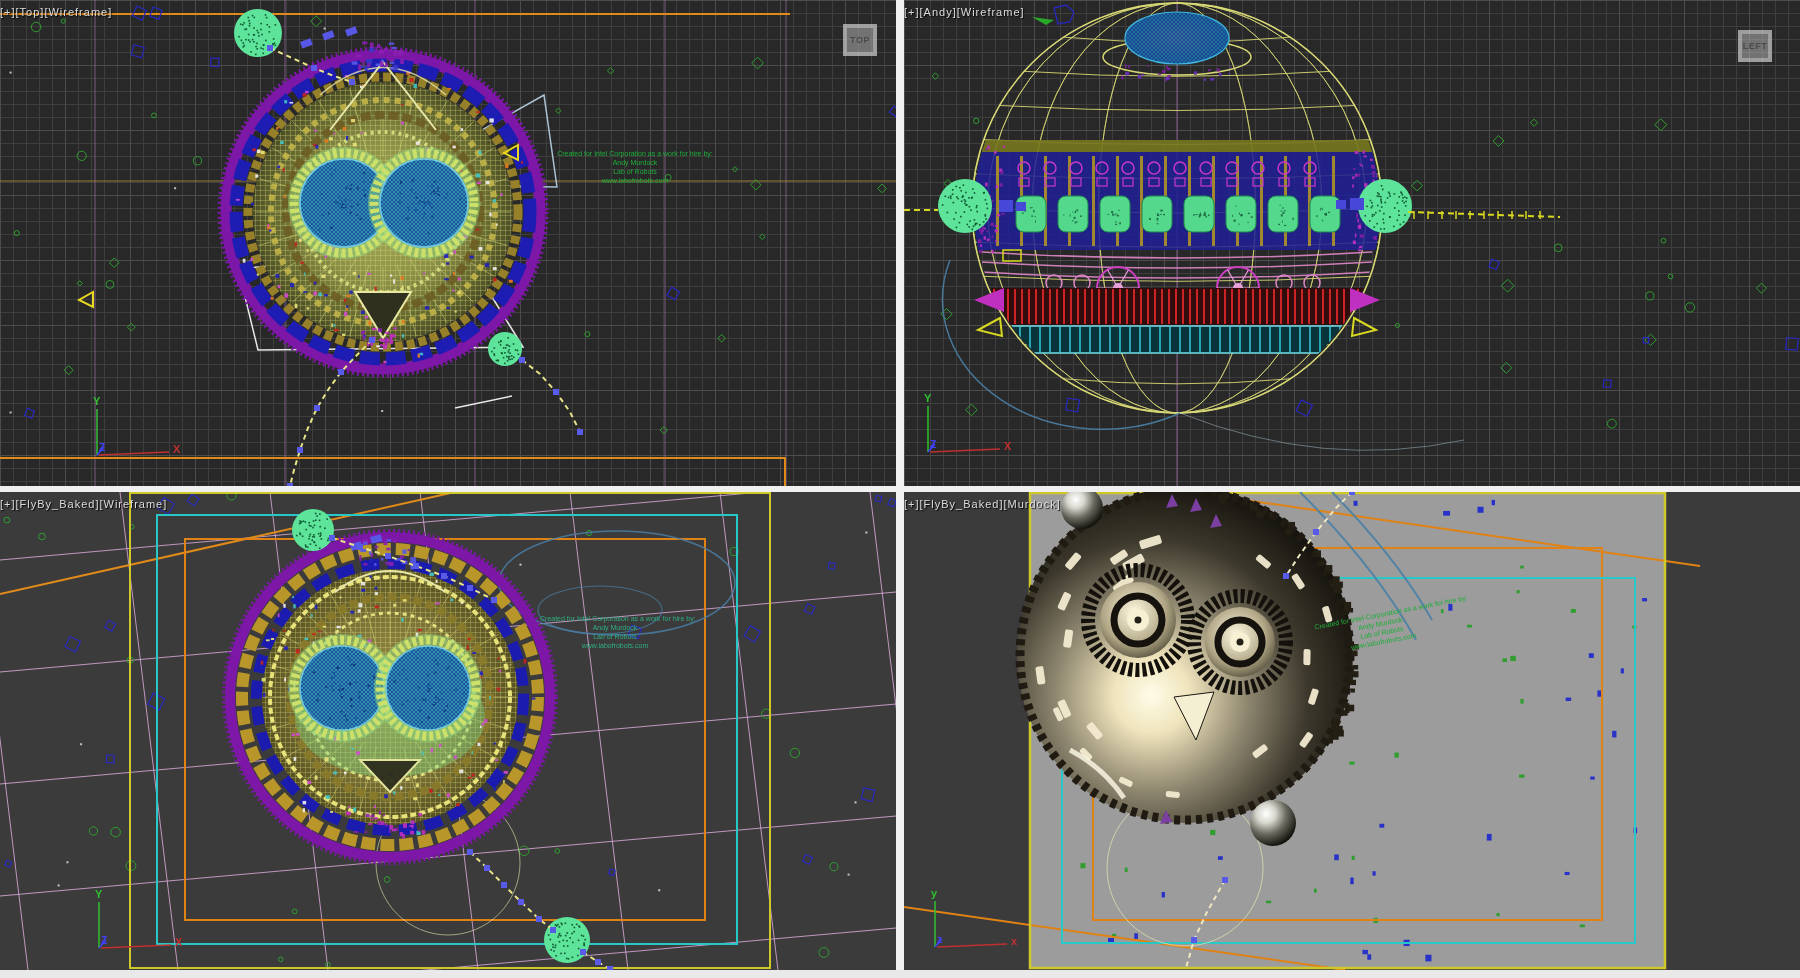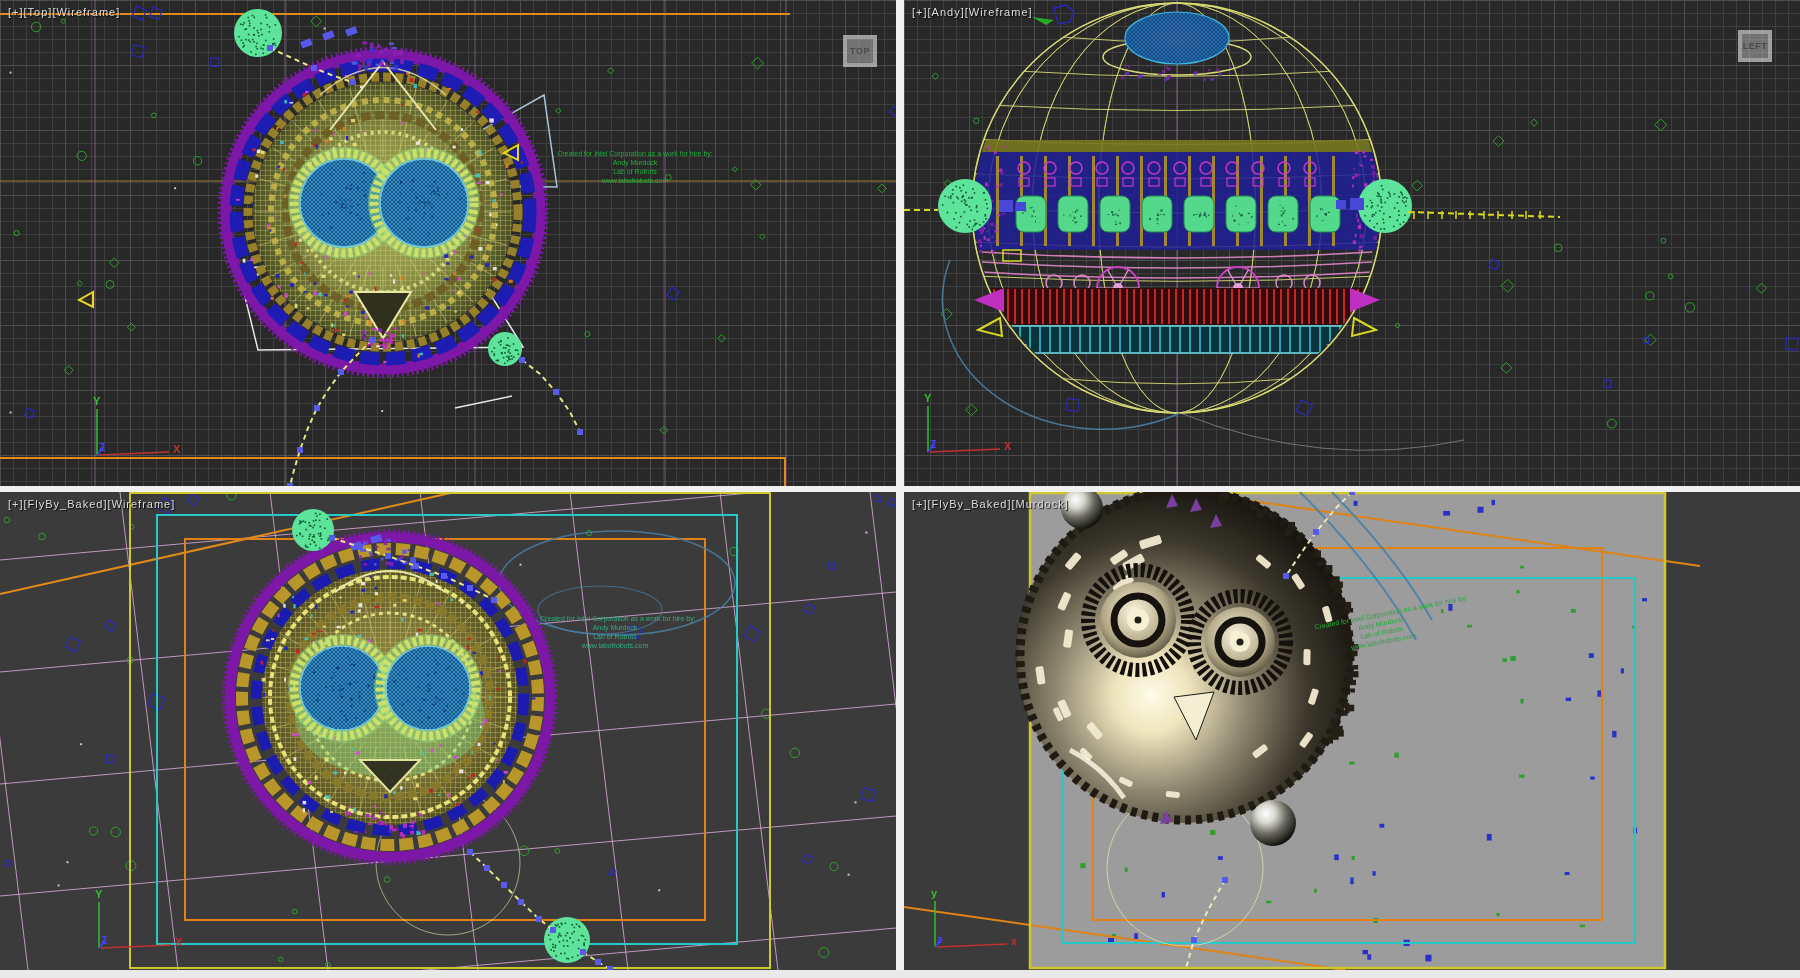--- a/index.html
+++ b/index.html
@@ -7,21 +7,21 @@
           font-family:"Liberation Sans",sans-serif;}
   .vp{position:absolute;overflow:hidden;}
   .grid-bg{background-color:#282828;
     background-image:
       linear-gradient(#4d4d4d 1px,transparent 1px),
       linear-gradient(90deg,#4d4d4d 1px,transparent 1px),
       linear-gradient(#3e3e3e 1px,transparent 1px),
       linear-gradient(90deg,#3e3e3e 1px,transparent 1px);
     background-size:65px 65px,65px 65px,13px 13px,13px 13px;}
   .flat-bg{background:#3b3b3b;}
-  .vp-label{position:absolute;top:6px;left:8px;z-index:30;font-size:11px;letter-spacing:1px;
+  .vp-label{position:absolute;top:6px;left:0;z-index:30;font-size:11px;letter-spacing:1px;
     color:#dcdcdc;text-shadow:1px 1px 1px rgba(0,0,0,.9);cursor:default;white-space:pre;}
   .vp svg{position:absolute;left:0;top:0;}
   .viewcube{position:absolute;z-index:25;width:34px;height:32px;background:rgba(175,175,175,.55);
     box-shadow:inset 0 0 0 4px rgba(225,225,225,.4);display:flex;align-items:center;justify-content:center;
     font-size:9px;font-weight:bold;color:#4a4a4a;letter-spacing:.5px;}
   .wm{position:absolute;z-index:20;font-size:7px;line-height:9px;text-align:center;white-space:nowrap;}
   .wm div{white-space:nowrap;}
   .divider-v{position:absolute;left:896px;top:0;width:8px;height:978px;background:#f0f0f0;z-index:40;cursor:col-resize;}
   .divider-h{position:absolute;left:0;top:486px;width:1800px;height:6px;background:#f0f0f0;z-index:40;cursor:row-resize;}
   .bottom-strip{position:absolute;left:0;top:970px;width:1800px;height:8px;background:#e9e9e9;z-index:45;}
@@ -558,21 +558,21 @@
         <path d="M518,145 l-14,8 l14,7 Z" fill="none" stroke="#e8d820" stroke-width="2"></path>
         <path d="M93,292 l-14,8 l14,7 Z" fill="none" stroke="#e8d820" stroke-width="2"></path>
         <line x1="97" y1="455" x2="97" y2="409" stroke="#30c030" stroke-width="1.5"></line>
         <line x1="99" y1="455" x2="169" y2="452" stroke="#c03030" stroke-width="1.5"></line>
         <line x1="97" y1="455" x2="104" y2="447" stroke="#4040ff" stroke-width="1.5"></line>
         <text x="93" y="405" fill="#30c030" font-size="11" font-weight="bold">Y</text>
         <text x="173" y="453" fill="#c03030" font-size="11" font-weight="bold">X</text>
         <text x="99" y="451" fill="#4040ff" font-size="10" font-weight="bold">Z</text>
       </svg>
     <span class="vp-label">[+][Top][Wireframe]</span>
-    <div class="viewcube" style="left:843px;top:35px;text-align:center;">TOP</div>
+    <div class="viewcube" style="left:843px;top:24px;text-align:center;">TOP</div>
     <div class="wm" style="left:555px;top:149px;width:160px;color:#1fae3a;">
       <div>Created for Intel Corporation as a work for hire by:</div>
       <div>Andy Murdock</div>
       <div>Lab of Robots</div>
       <div>www.labofrobots.com</div>
     </div>
   </div>
 
   <div class="vp grid-bg" id="vpTR" style="left:904px;top:0;width:896px;height:486px;">
     <svg id="svgTR" width="896" height="486">

